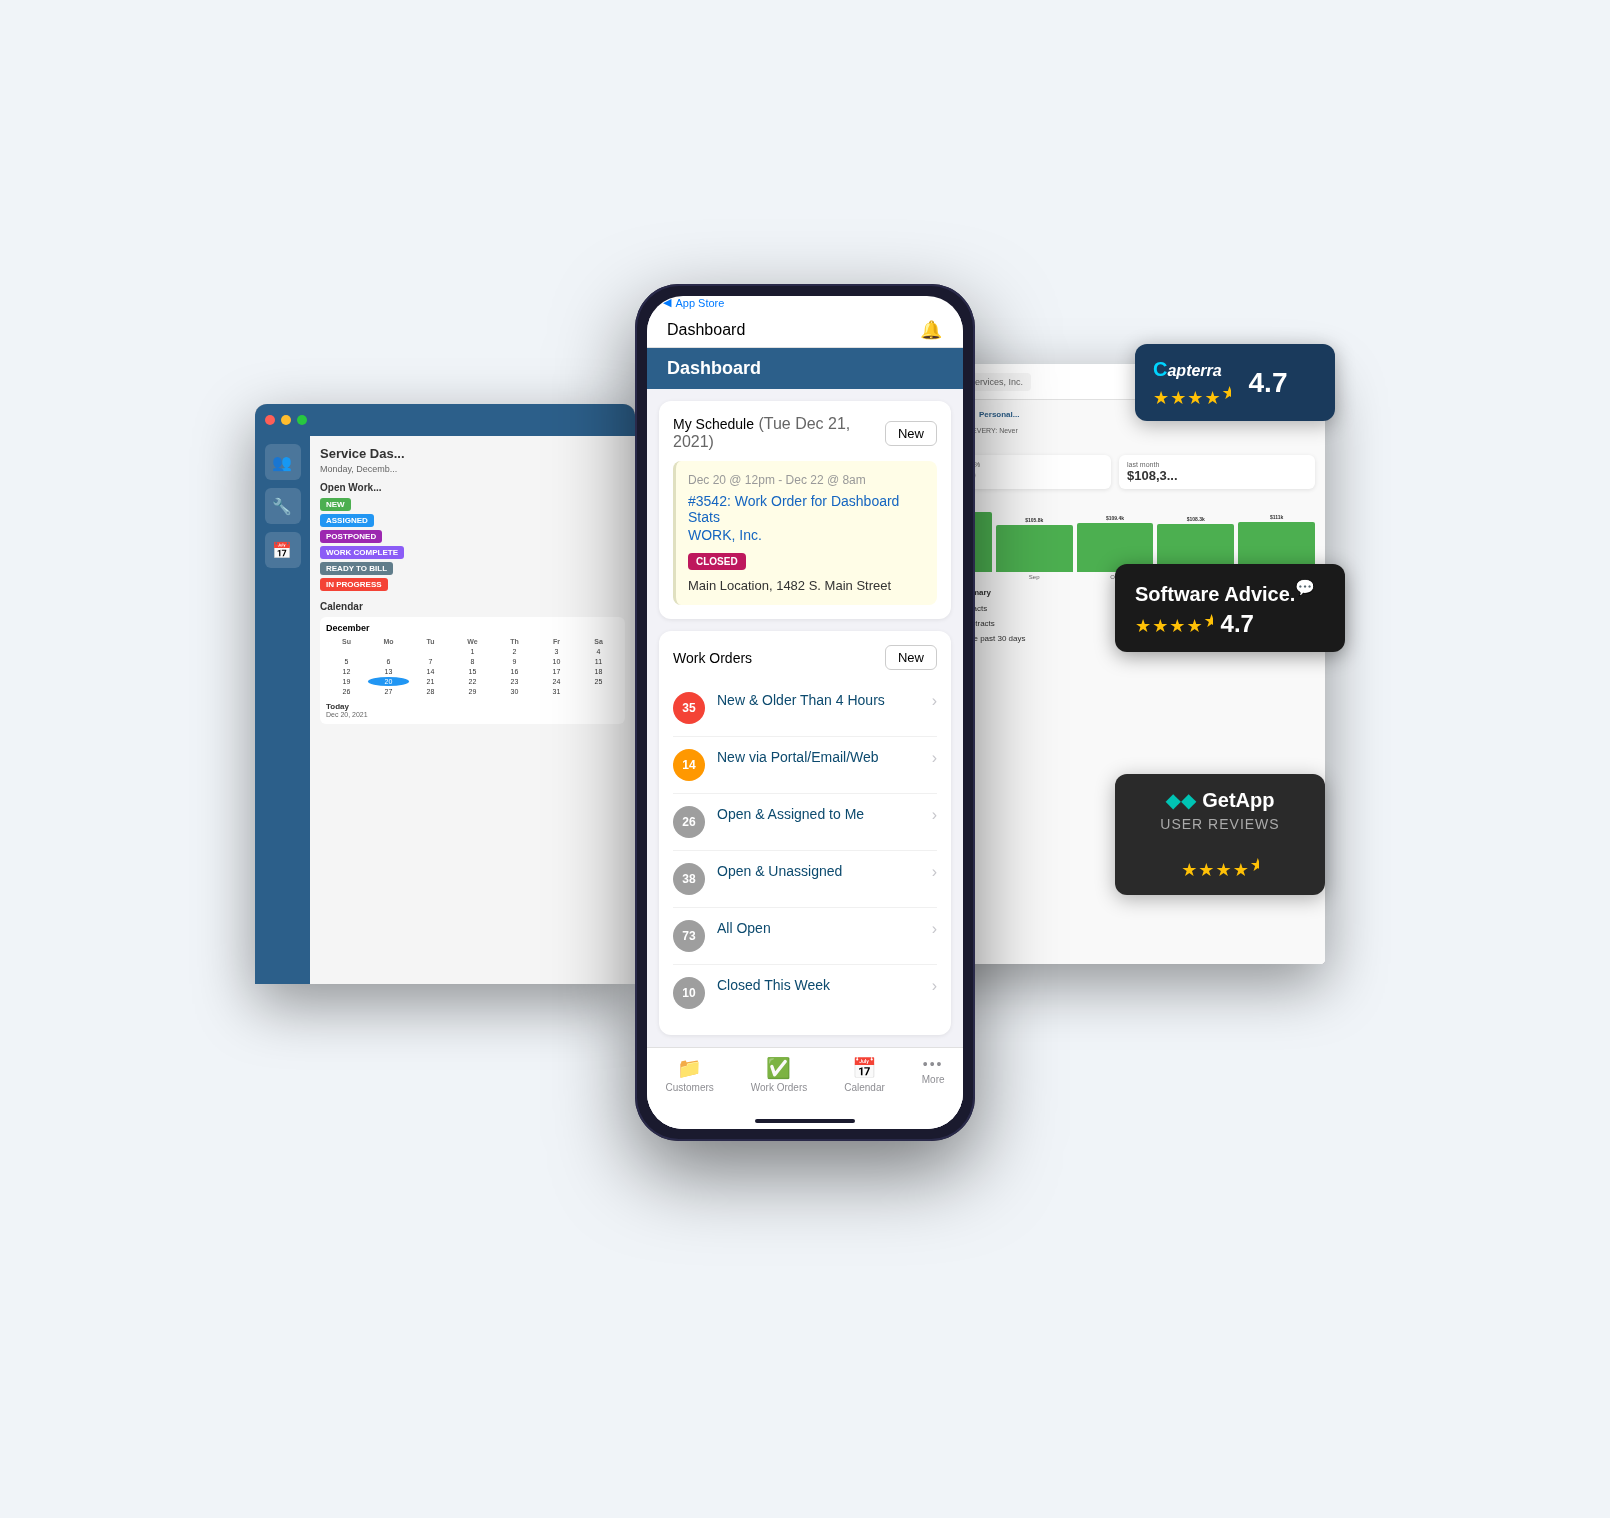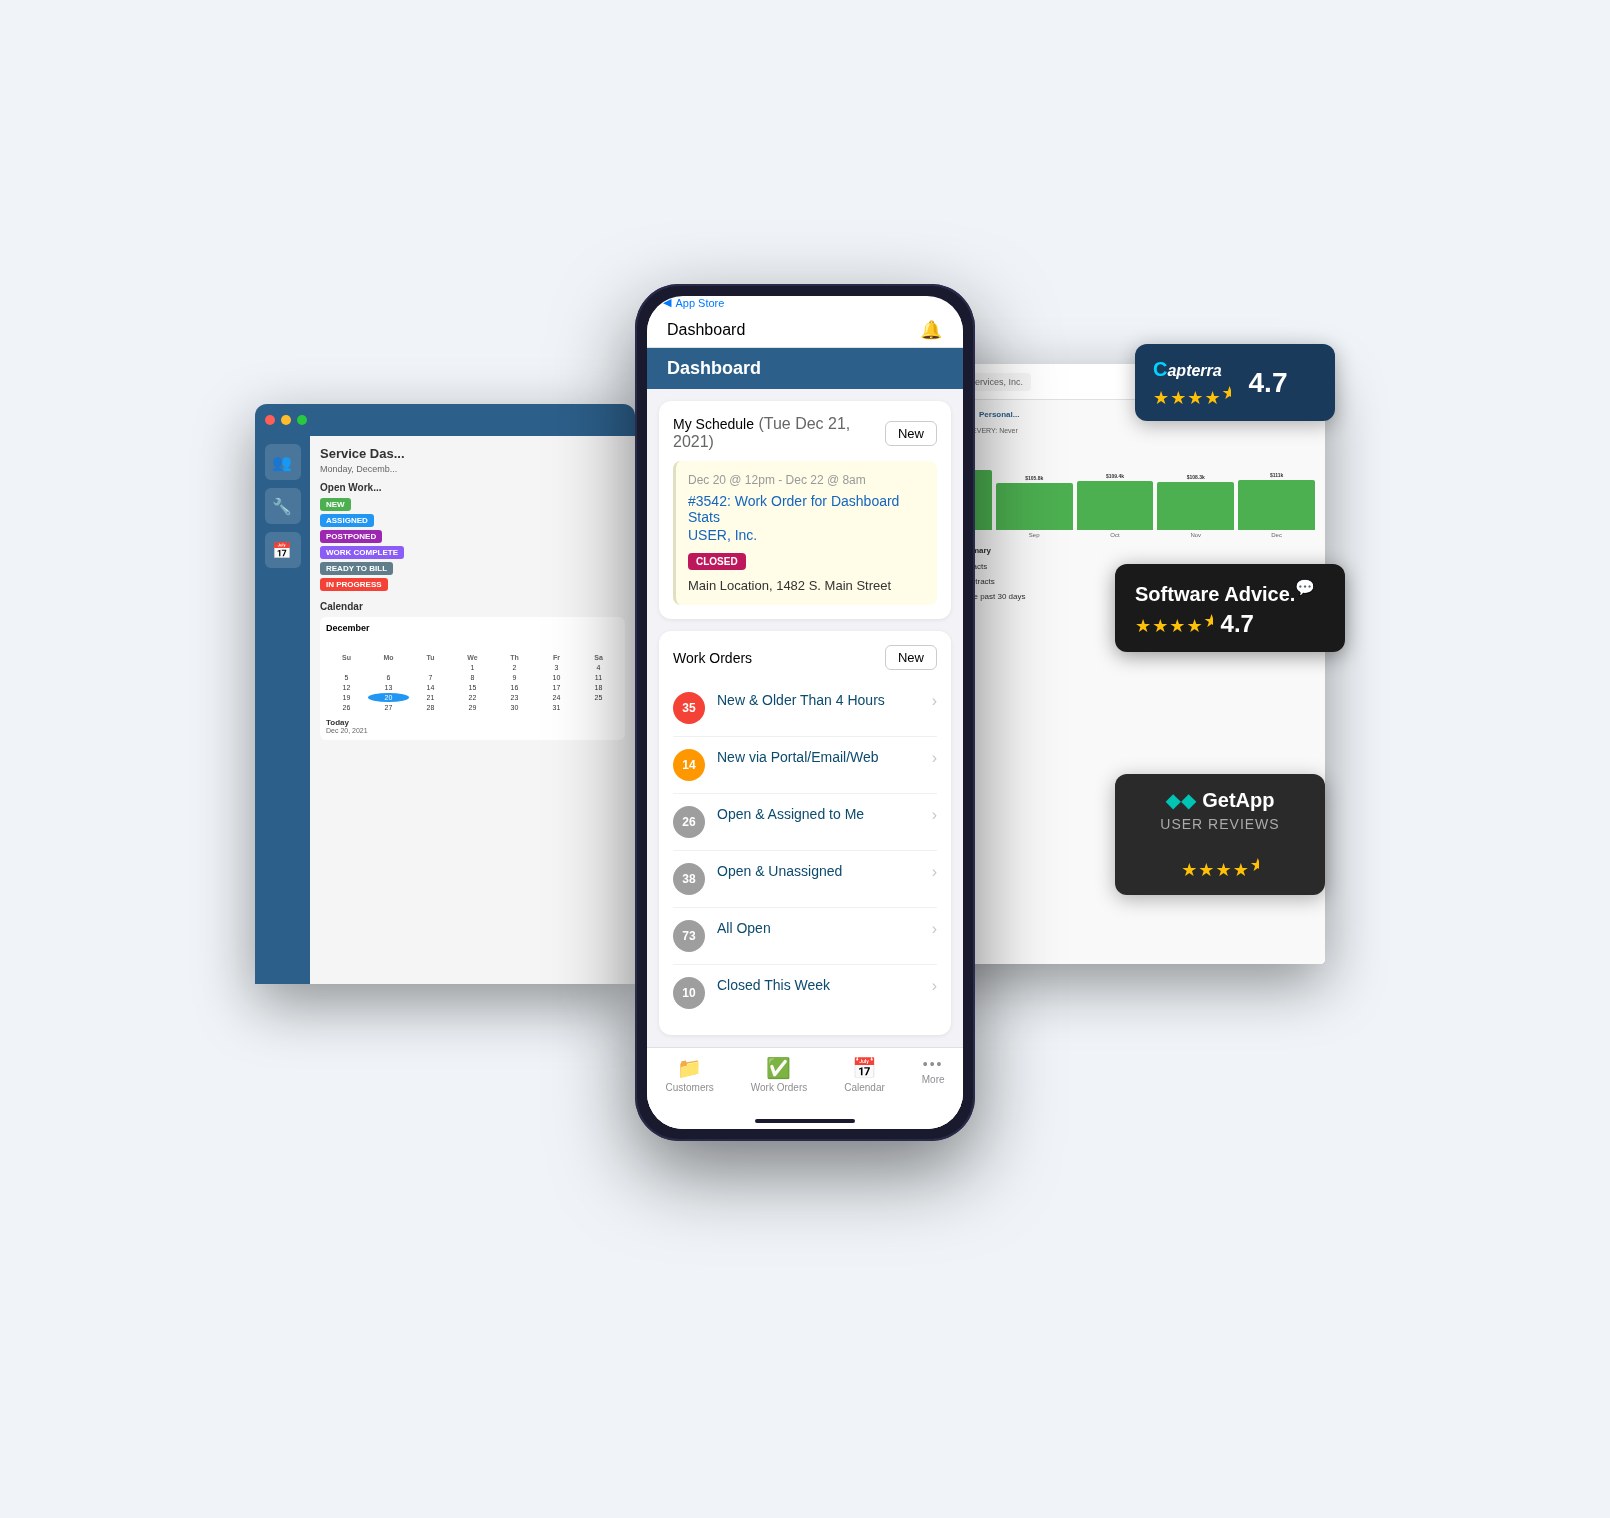--- a/index.html
+++ b/index.html
@@ -123,21 +123,21 @@
     .laptop-calendar {
       background: white;
       border-radius: 6px;
       padding: 6px;
       font-size: 8px;
     }
     .cal-header {
       display: flex;
       justify-content: space-between;
       align-items: center;
-      margin-bottom: 20px;
+      margin-bottom: 4px;
       font-size: 9px;
       font-weight: 600;
     }
     .cal-grid {
       display: grid;
       grid-template-columns: repeat(7, 1fr);
       gap: 1px;
       font-size: 7px;
       text-align: center;
     }
@@ -620,20 +620,30 @@
         <div class="desktop-tab">JME Services, Inc.</div>
         <div style="margin-left:auto; display:flex; gap:6px; font-size:12px; color:#666;">⚙️ 📋 📤</div>
       </div>
       <div class="desktop-body">
         <div class="desktop-nav">
           <span class="active">DASHBOARD</span>
           <span>Personal...</span>
         </div>
         <div style="font-size:7px; color:#666; margin-bottom:8px;">AUTO-REFRESH EVERY: Never</div>
         <div class="desktop-chart-title">Service Billing</div>
+        <div class="desktop-kpi-row">
+          <div class="desktop-kpi">
+            <div class="desktop-kpi-label">this month ▲2.5%</div>
+            <div class="desktop-kpi-value">$111,049</div>
+          </div>
+          <div class="desktop-kpi">
+            <div class="desktop-kpi-label">last month</div>
+            <div class="desktop-kpi-value">$108,3...</div>
+          </div>
+        </div>
         <div class="desktop-chart-title">Past 6 Months</div>
         <div class="bar-chart">
           <div class="bar-group">
             <div class="bar-value" style="font-size:5px;">$133.9k</div>
             <div class="bar" style="height:60px;"></div>
             <div class="bar-label">Aug</div>
           </div>
           <div class="bar-group">
             <div class="bar-value" style="font-size:5px;">$105.8k</div>
             <div class="bar" style="height:47px;"></div>
@@ -696,21 +706,21 @@
           <div class="schedule-header">
             <div>
               <span class="schedule-title">My Schedule</span>
               <span class="schedule-date">(Tue Dec 21, 2021)</span>
             </div>
             <button class="new-btn">New</button>
           </div>
           <div class="work-card">
             <div class="work-card-date">Dec 20 @ 12pm - Dec 22 @ 8am</div>
             <div class="work-card-title">#3542: Work Order for Dashboard Stats</div>
-            <div class="work-card-company">USER, Inc.</div>
+            <div class="work-card-company">WORK, Inc.</div>
             <span class="closed-badge">CLOSED</span>
             <div class="work-card-address">Main Location, 1482 S. Main Street</div>
           </div>
         </div>
 
         <div class="wo-section">
           <div class="wo-header">
             <span class="wo-title">Work Orders</span>
             <button class="new-btn">New</button>
           </div>

